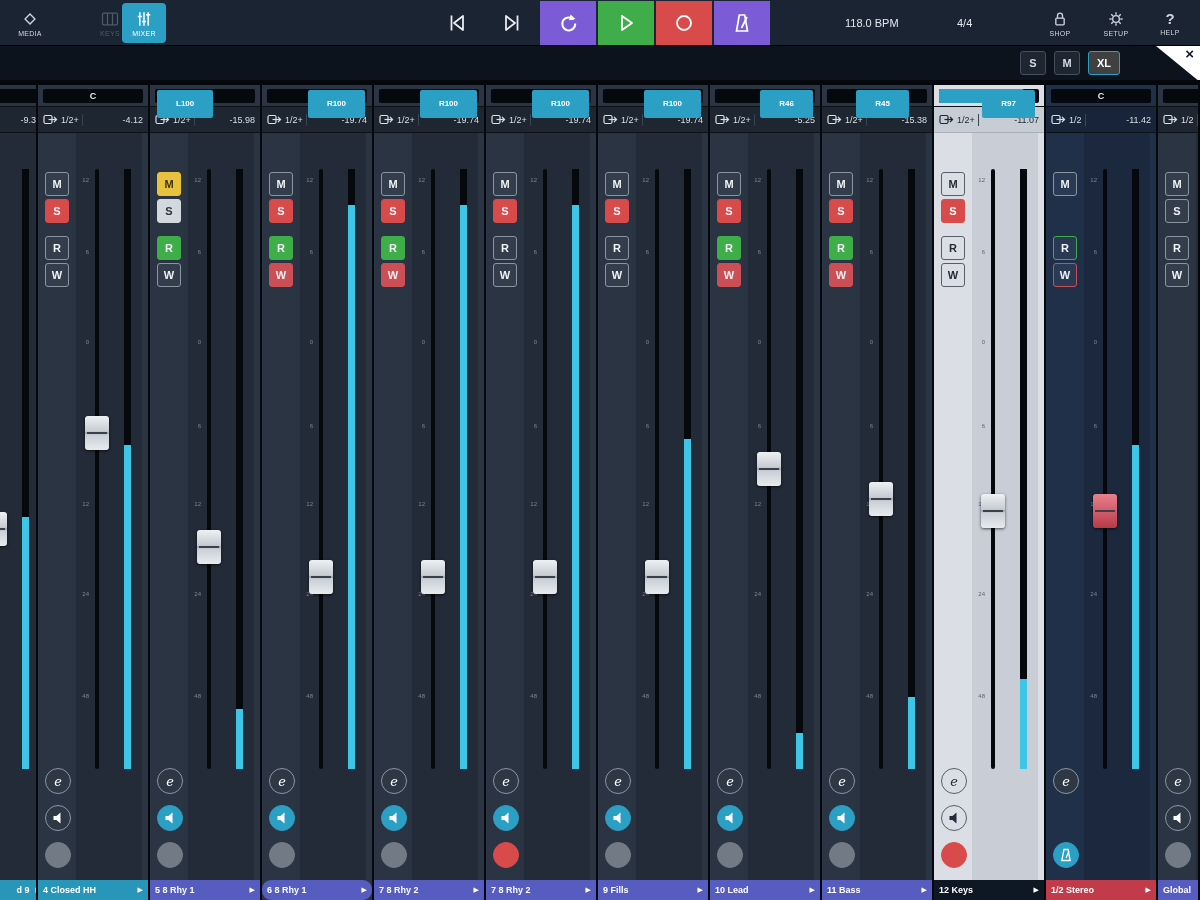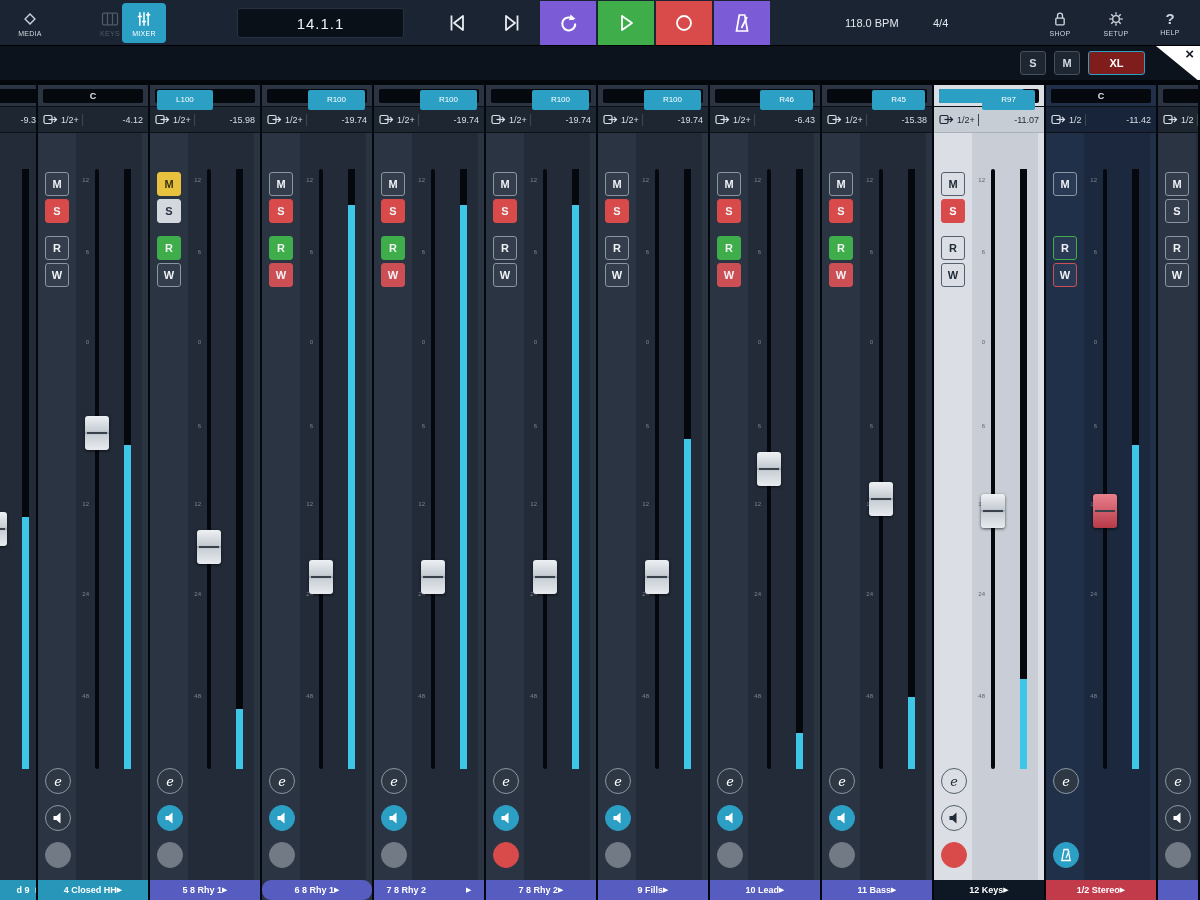--- a/index.html
+++ b/index.html
@@ -30,21 +30,21 @@
   .slot{position:relative;width:110px;flex:none;overflow:hidden;}
   .clip-left{width:36px;}
   .clip-right{width:40px;}
   .strip{position:absolute;top:0;bottom:0;left:0;width:110px;display:flex;flex-direction:column;background:#2b3443;}
   .clip-left .strip{left:-64px;}
 
   .pan-row{height:22px;display:flex;align-items:center;padding:0 5px;border-bottom:1px solid #0c1118;}
   .pan-bar{position:relative;flex:1;height:14px;background:#05080c;border-radius:2px;}
   .pan-fill{position:absolute;left:0;top:0;bottom:0;background:var(--accent);border-radius:2px;}
   .pan-center{position:absolute;inset:0;display:flex;align-items:center;justify-content:center;color:#e2e8ee;font-size:9px;font-weight:bold;}
-  .pan-badge{position:absolute;top:1px;height:20px;min-width:42px;background:var(--accent);border-radius:2px;color:#fff;font-size:8px;font-weight:normal;display:flex;align-items:center;justify-content:center;padding:0 19px;}
+  .pan-badge{position:absolute;top:1px;height:28px;min-width:42px;background:var(--accent);border-radius:2px;color:#fff;font-size:8px;font-weight:bold;display:flex;align-items:center;justify-content:center;padding:0 19px;}
 
   .route-row{height:26px;display:flex;align-items:center;gap:3px;padding:0 5px;background:#1d2631;border-bottom:1px solid #0c1118;color:#d9dfe6;font-size:9px;}
   .route-div{width:1px;height:12px;background:#3c4653;}
   .route-vol{flex:1;text-align:right;}
 
   .body{flex:1;position:relative;}
   .lane{position:absolute;left:38px;top:0;bottom:0;width:66px;background:rgba(8,12,18,.22);}
 
   .chbtn{position:absolute;left:7px;width:24px;height:24px;border:1px solid #8b96a3;border-radius:3px;background:#333d4b;color:#eef2f6;font-size:11px;font-weight:bold;display:flex;align-items:center;justify-content:center;padding:0;}
   .btn-m{top:39px}.btn-s{top:66px}.btn-r{top:103px}.btn-w{top:130px}
@@ -63,21 +63,21 @@
   .meter-fill{position:absolute;bottom:0;left:0;width:100%;background:var(--meter);}
 
   .ctl{position:absolute;left:7px;width:26px;height:26px;border-radius:50%;display:flex;align-items:center;justify-content:center;border:1px solid #8b96a3;background:#2e3844;color:#fff;padding:0;}
   .ctl-e{bottom:86px;font-style:italic;font-family:"DejaVu Serif",serif;font-size:13px;}
   .ctl-spk{bottom:49px;}
   .spk-on{background:var(--accent);border-color:var(--accent);}
   .ctl-rec{bottom:12px;background:#717a85;border-color:#717a85;}
   .rec-on{background:var(--solo);border-color:var(--solo);}
   .ctl-metro{bottom:12px;background:var(--accent);border-color:var(--accent);}
 
-  .tab{height:20px;margin-top:auto;display:flex;align-items:center;justify-content:center;padding:0 5px;font-size:9px;font-weight:bold;color:#fff;}
+  .tab{height:20px;margin-top:auto;display:flex;align-items:center;justify-content:space-between;padding:0 5px;font-size:9px;font-weight:bold;color:#fff;}
   .tab-arrow{font-size:7px;}
   .clip-left .tab{justify-content:flex-end;gap:6px;}
 
   
   .v-selected{background:#dbdfe5;}
   .v-selected .route-row{background:#c7cdd5;color:#1c2634;border-bottom-color:#a9b0ba;}
   .v-selected .lane{background:rgba(120,130,142,.18);}
   .v-selected .chbtn{background:transparent;border-color:#555f6b;color:#222c38;}
   .v-selected .s-on{background:var(--solo);border-color:var(--solo);color:#fff;}
   .v-selected .ctl{background:transparent;border-color:#555f6b;color:#222c38;}
@@ -121,21 +121,20 @@
             <line x1="12" y1="4" x2="12" y2="20"></line>
             <line x1="17" y1="4" x2="17" y2="20"></line>
             <line x1="4.5" y1="9" x2="9.5" y2="9"></line>
             <line x1="9.5" y1="15" x2="14.5" y2="15"></line>
             <line x1="14.5" y1="7" x2="19.5" y2="7"></line>
           </g>
         </svg>
       <span class="tb-label">MIXER</span>
     </button>
 
-    <div class="time-box">14.1.1</div>
 
     <button class="skip-btn" style="left:437px;">
       <svg width="24" height="24" viewBox="0 0 24 24">
           <g stroke="#e8edf3" stroke-width="1.8" fill="none" stroke-linejoin="round">
             <line x1="6.5" y1="4.5" x2="6.5" y2="19.5"></line>
             <polygon points="18,5 9,12 18,19"></polygon>
           </g>
         </svg>
     </button>
     <button class="skip-btn" style="left:492px;">
@@ -168,21 +167,21 @@
         <svg width="24" height="24" viewBox="0 0 24 24">
             <g stroke="#fff" stroke-width="1.7" fill="none">
               <path d="M9.3 4h5.4l2.8 16H6.5z"></path>
               <line x1="11.5" y1="17" x2="17" y2="6"></line>
             </g>
           </svg>
       </button>
     </div>
 
     <span class="tempo-txt" style="left:845px;">118.0 BPM</span>
-    <span class="tempo-txt" style="left:933px;">4/4</span>
+    <span class="tempo-txt" style="left:957px;">4/4</span>
 
     <button class="tb-icon-btn" style="left:1038px;">
       <svg width="20" height="20" viewBox="0 0 24 24">
           <g stroke="#cfd6df" stroke-width="1.6" fill="none">
             <rect x="7" y="11" width="10" height="8" rx="1"></rect>
             <path d="M9 11V8a3 3 0 0 1 6 0v3"></path>
           </g>
         </svg>
       <span class="tb-label">SHOP</span>
     </button>
@@ -204,21 +203,21 @@
     </button>
     <button class="tb-icon-btn" style="left:1148px;">
       <span style="font-size:15px;font-weight:bold;color:#cfd6df;line-height:18px;">?</span>
       <span class="tb-label">HELP</span>
     </button>
   </div>
 
   <div class="subbar">
     <button class="size-btn" style="left:1020px;width:26px;">S</button>
     <button class="size-btn" style="left:1054px;width:26px;">M</button>
-    <button class="size-btn size-active" style="left: 1088px; width: 57px; background: #7f1d1d;">XL</button>
+    <button class="size-btn size-active" style="left: 1088px; width: 32px; background: #404040;">XL</button>
     <button class="corner">
       <span>×</span>
     </button>
   </div>
 
   <div class="mixer">
       <div class="slot clip-left">
         <div class="strip v-default">
     <div class="pan-row">
       <div class="pan-bar">
@@ -590,21 +589,21 @@
     <div class="route-row">
       <svg width="15" height="12" viewBox="0 0 15 12">
               <g stroke="currentColor" stroke-width="1.2" fill="none">
                 <rect x="1" y="1.5" width="8" height="8" rx="1.5"></rect>
                 <path d="M5.5 5.5h8"></path>
                 <path d="M11 3l2.5 2.5L11 8"></path>
               </g>
             </svg>
       <span class="route-bus">1/2+</span>
       <span class="route-div"></span>
-      <span class="route-vol">-6.43</span>
+      <span class="route-vol">-5.25</span>
     </div>
     <div class="body">
       <div class="lane"></div>
       <button class="chbtn btn-m">M</button>
       <button class="chbtn btn-s s-on">S</button>
       <button class="chbtn btn-r r-on">R</button>
       <button class="chbtn btn-w w-on">W</button>
       <div class="ticks">
               <span class="tick" style="top: 44px;">12</span>
               <span class="tick" style="top: 116px;">6</span>
@@ -632,21 +631,21 @@
       <span class="tab-txt">10 Lead</span>
       <span class="tab-arrow">▶</span>
     </div>
   </div>
       </div>
       <div class="slot">
         <div class="strip v-default">
     <div class="pan-row">
       <div class="pan-bar">
 
-        <span class="pan-badge" style="right: 2px;">R45</span>
+        <span class="pan-badge" style="right: 18px;">R45</span>
       </div>
     </div>
     <div class="route-row">
       <svg width="15" height="12" viewBox="0 0 15 12">
               <g stroke="currentColor" stroke-width="1.2" fill="none">
                 <rect x="1" y="1.5" width="8" height="8" rx="1.5"></rect>
                 <path d="M5.5 5.5h8"></path>
                 <path d="M11 3l2.5 2.5L11 8"></path>
               </g>
             </svg>

